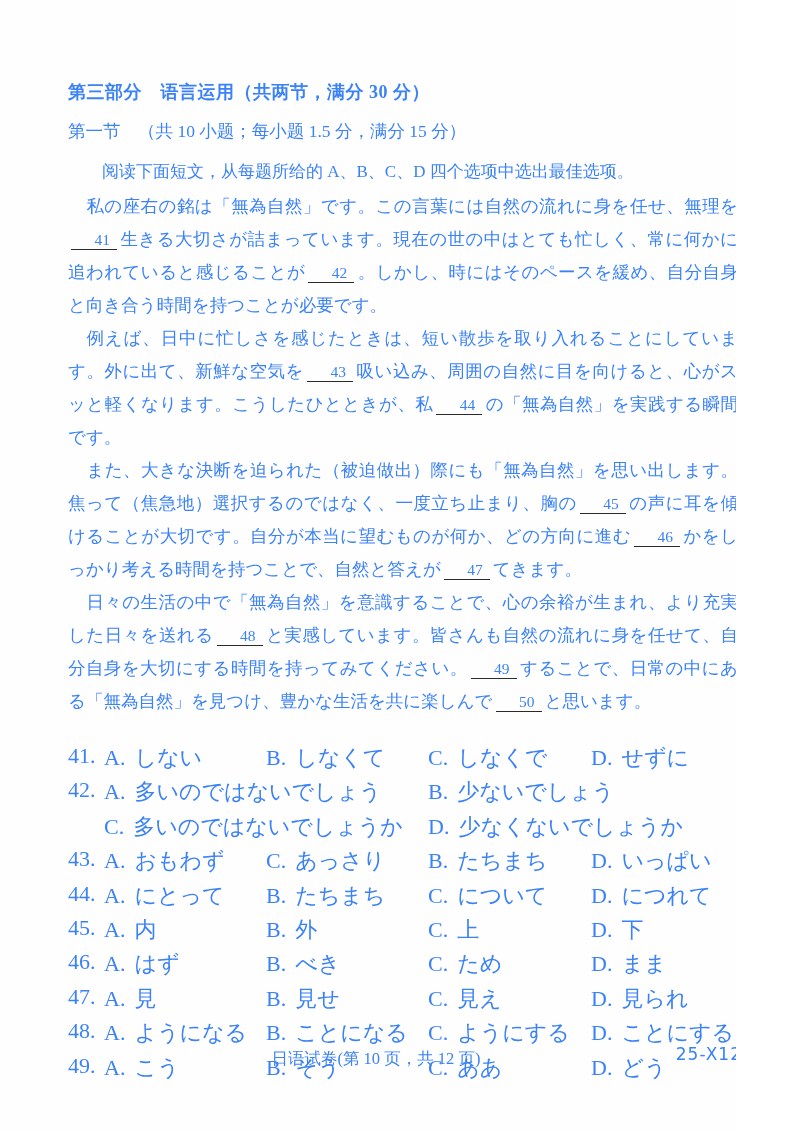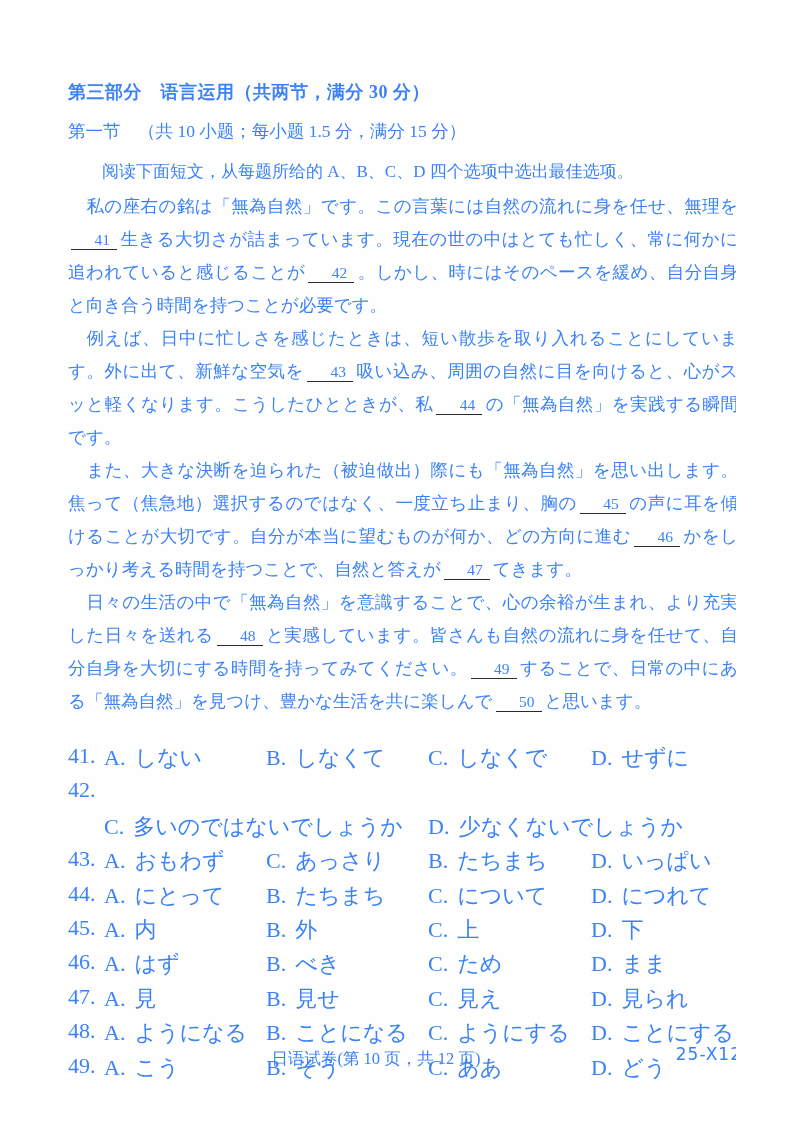--- a/index.html
+++ b/index.html
@@ -55,20 +55,24 @@
           <span class="q-num">41.</span>
           <div class="q-opts">
             <span class="opt"><span class="opt-label">A.</span><span>しない</span></span>
             <span class="opt"><span class="opt-label">B.</span><span>しなくて</span></span>
             <span class="opt"><span class="opt-label">C.</span><span>しなくで</span></span>
             <span class="opt"><span class="opt-label">D.</span><span>せずに</span></span>
           </div>
         </div>
         <div class="q-row">
           <span class="q-num">42.</span>
+          <div class="q-opts two">
+            <span class="opt"><span class="opt-label">A.</span><span>多いのではないでしょう</span></span>
+            <span class="opt"><span class="opt-label">B.</span><span>少ないでしょう</span></span>
+          </div>
         </div>
         <div class="q-row">
           <span class="q-num"></span>
           <div class="q-opts two">
             <span class="opt"><span class="opt-label">C.</span><span>多いのではないでしょうか</span></span>
             <span class="opt"><span class="opt-label">D.</span><span>少なくないでしょうか</span></span>
           </div>
         </div>
         <div class="q-row">
           <span class="q-num">43.</span>

